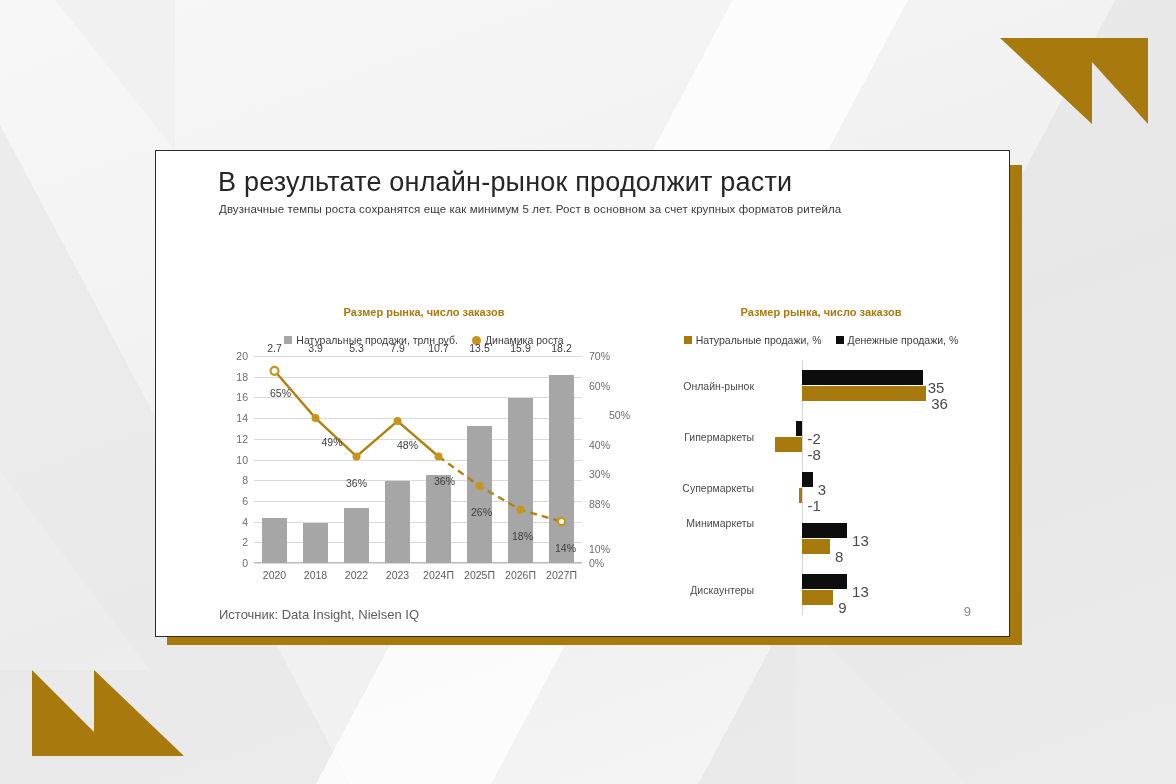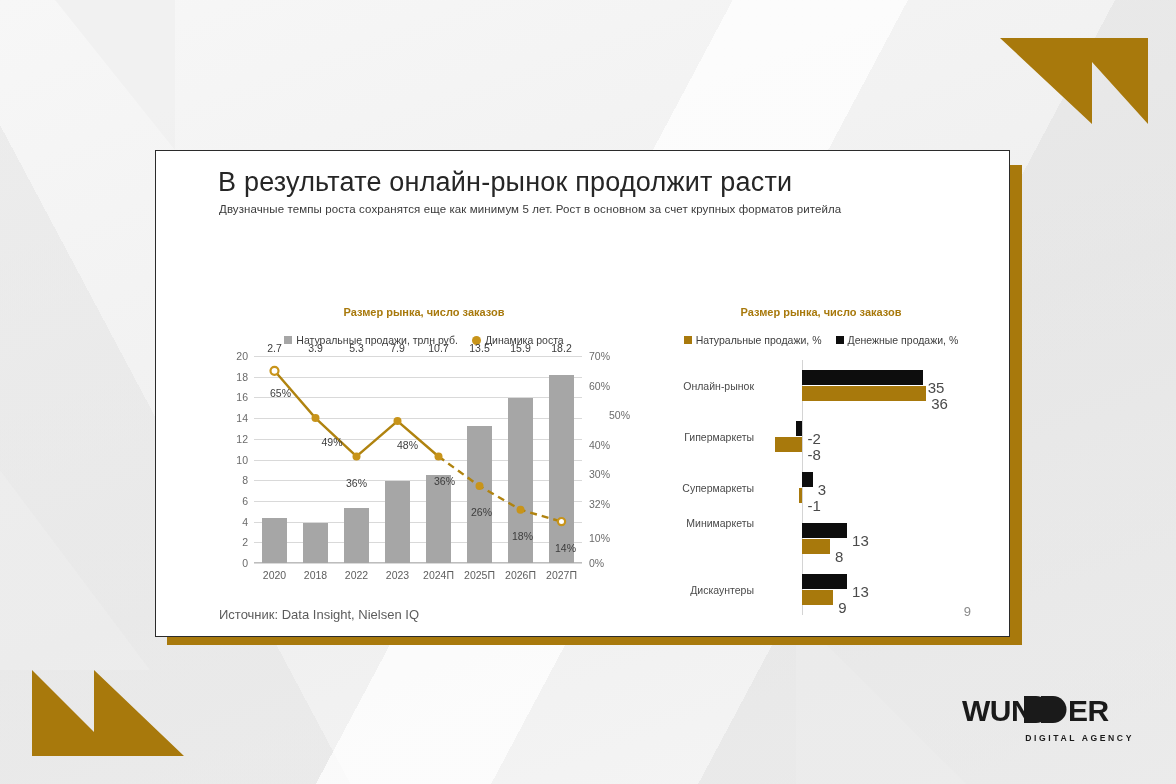--- a/index.html
+++ b/index.html
@@ -186,22 +186,22 @@
           <div class="axis-left-lbl" style="top: 82.8px;">12</div>
           <div class="grid-line" style="top: 62.1px;"></div>
           <div class="axis-left-lbl" style="top: 62.1px;">14</div>
           <div class="grid-line" style="top: 41.4px;"></div>
           <div class="axis-left-lbl" style="top: 41.4px;">16</div>
           <div class="grid-line" style="top: 20.7px;"></div>
           <div class="axis-left-lbl" style="top: 20.7px;">18</div>
           <div class="grid-line" style="top: 0px;"></div>
           <div class="axis-left-lbl" style="top: 0px;">20</div>
           <div class="axis-right-lbl" style="top: 207px;">0%</div>
-          <div class="axis-right-lbl" style="top: 182px;">10%</div>
-          <div class="axis-right-lbl" style="top: 147.857px;">32%</div>
+          <div class="axis-right-lbl" style="top: 193px;">10%</div>
+          <div class="axis-right-lbl" style="top: 147.857px;">88%</div>
           <div class="axis-right-lbl" style="top: 118.286px;">30%</div>
           <div class="axis-right-lbl" style="top: 88.7143px;">40%</div>
           <div class="axis-right-lbl" style="top: 59.1429px; padding-left: 20px;">50%</div>
           <div class="axis-right-lbl" style="top: 29.5714px;">60%</div>
           <div class="axis-right-lbl" style="top: 0px;">70%</div>
           <div class="bar-col" style="left: 0px; width: 41px; height: 207px;">
             <div class="bar-rect" style="height: 45px; background: rgb(166, 166, 166);">
               <div class="bar-val">2.7</div>
             </div>
           </div>
@@ -322,22 +322,13 @@
           <div class="hbar hbar-gold" style="left: 34.4px; width: 30.96px; top: 230px;">
             <div class="hbar-val" style="left: calc(100% + 5px);">9</div>
           </div>
         </div>
     </div>
 
     <div class="footer-source">Источник: Data Insight, Nielsen IQ</div>
     <div class="page-num">9</div>
   </div>
 
-  <div class="logo-wrap">
-    <svg viewBox="0 0 172 34" width="172" height="34">
-      <text x="0" y="27" font-family="'Liberation Sans', sans-serif" font-size="30" font-weight="bold" letter-spacing="-0.5" fill="#1a1a1a">WUN</text>
-      <path d="M62 2 L74 2 A13.5 13.5 0 0 1 74 29 L62 29 Z" fill="#1a1a1a"></path>
-      <path d="M79 2 L91 2 A13.5 13.5 0 0 1 91 29 L79 29 Z" fill="#1a1a1a"></path>
-      <text x="106" y="27" font-family="'Liberation Sans', sans-serif" font-size="30" font-weight="bold" letter-spacing="-0.5" fill="#1a1a1a">ER</text>
-    </svg>
-    <div class="logo-sub">DIGITAL AGENCY</div>
-  </div>
 </div>
 
 </body></html>

